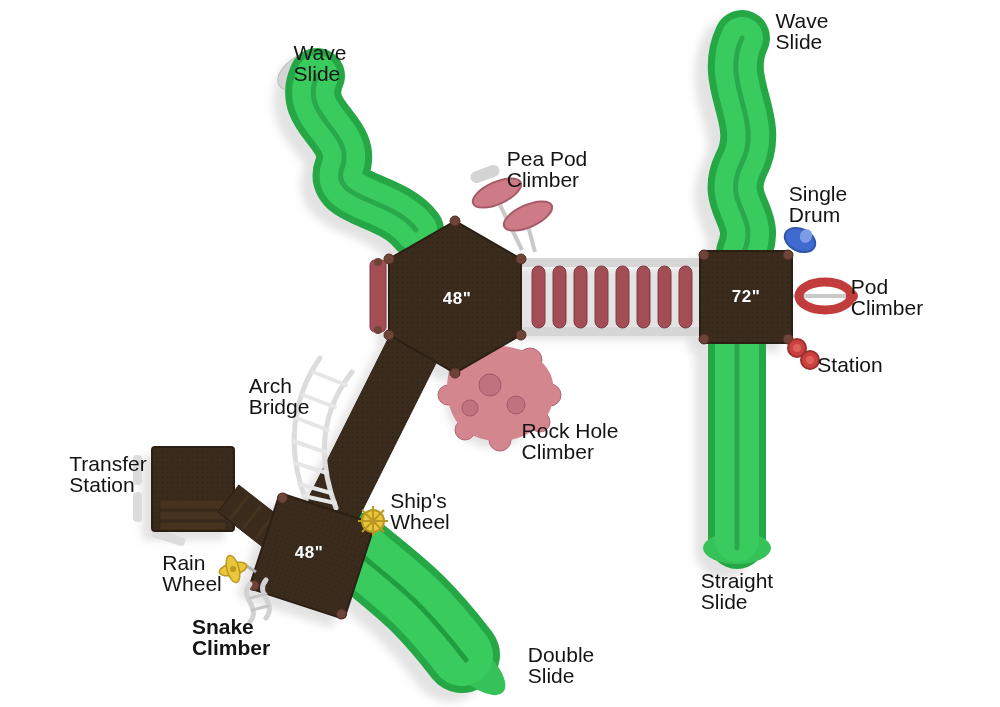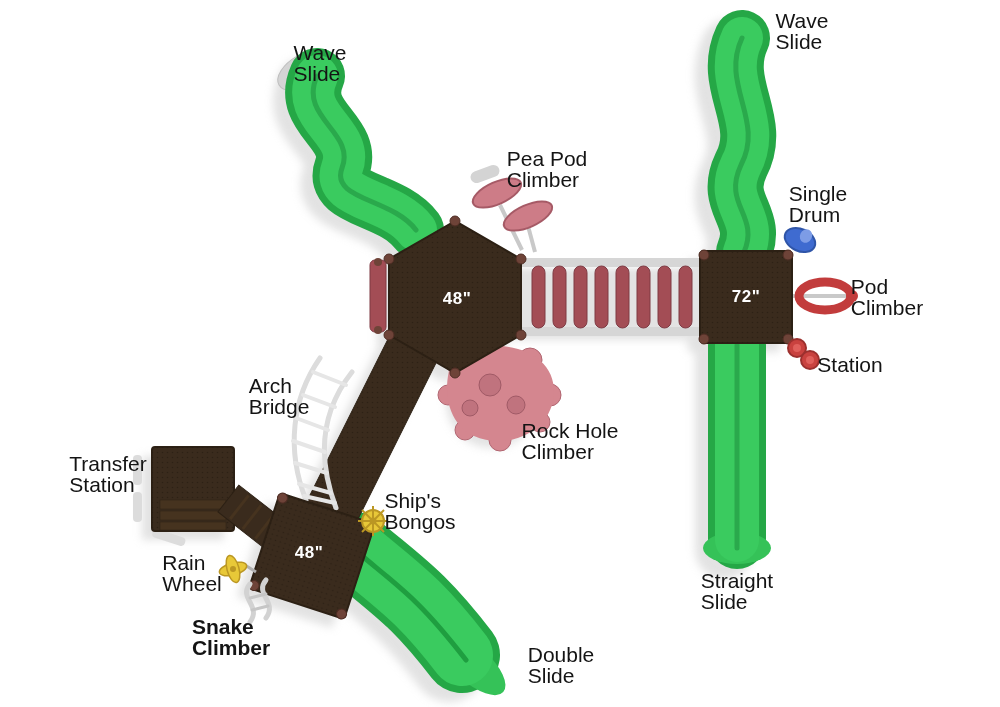--- a/index.html
+++ b/index.html
@@ -231,21 +231,21 @@
   <div class="lbl" style="left:875px;top:276px;margin-left:12px;">Pod
 Climber</div>
   <div class="lbl" style="left:850px;top:354px;">Station</div>
   <div class="lbl" style="left:279px;top:368px;margin-top:7px;">Arch
 Bridge</div>
   <div class="lbl" style="left:570px;top:420px;">Rock Hole
 Climber</div>
   <div class="lbl" style="left:108px;top:453px;">Transfer
 Station</div>
   <div class="lbl" style="left:420px;top:490px;">Ship's
-Bongos</div>
+Wheel</div>
   <div class="lbl" style="left:192px;top:552px;">Rain
 Wheel</div>
   <div class="lbl" style="left:231px;top:616px;font-weight:bold;">Snake
 Climber</div>
   <div class="lbl" style="left:525px;top:644px;margin-left:36px;">Double
 Slide</div>
   <div class="lbl" style="left:737px;top:570px;">Straight
 Slide</div>
 
   <div class="decklbl" style="left:457px;top:299px;">48"</div>

